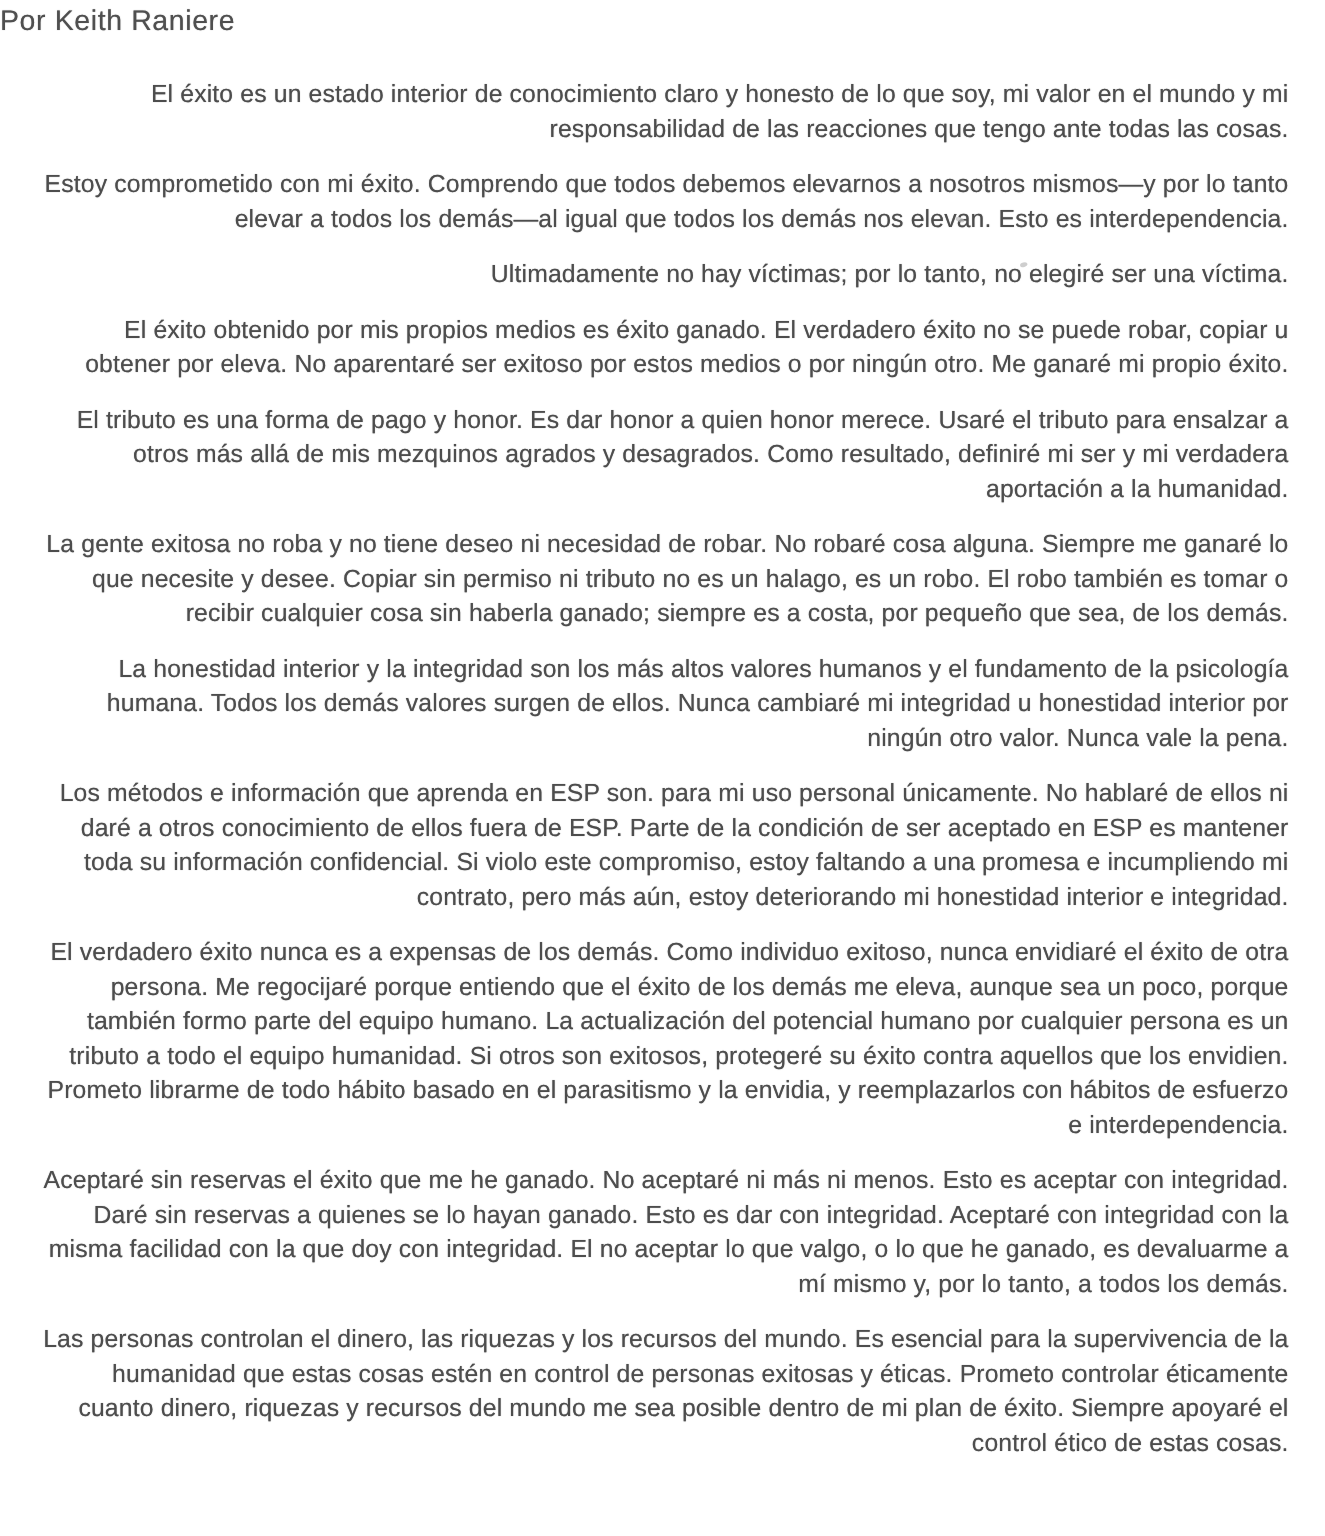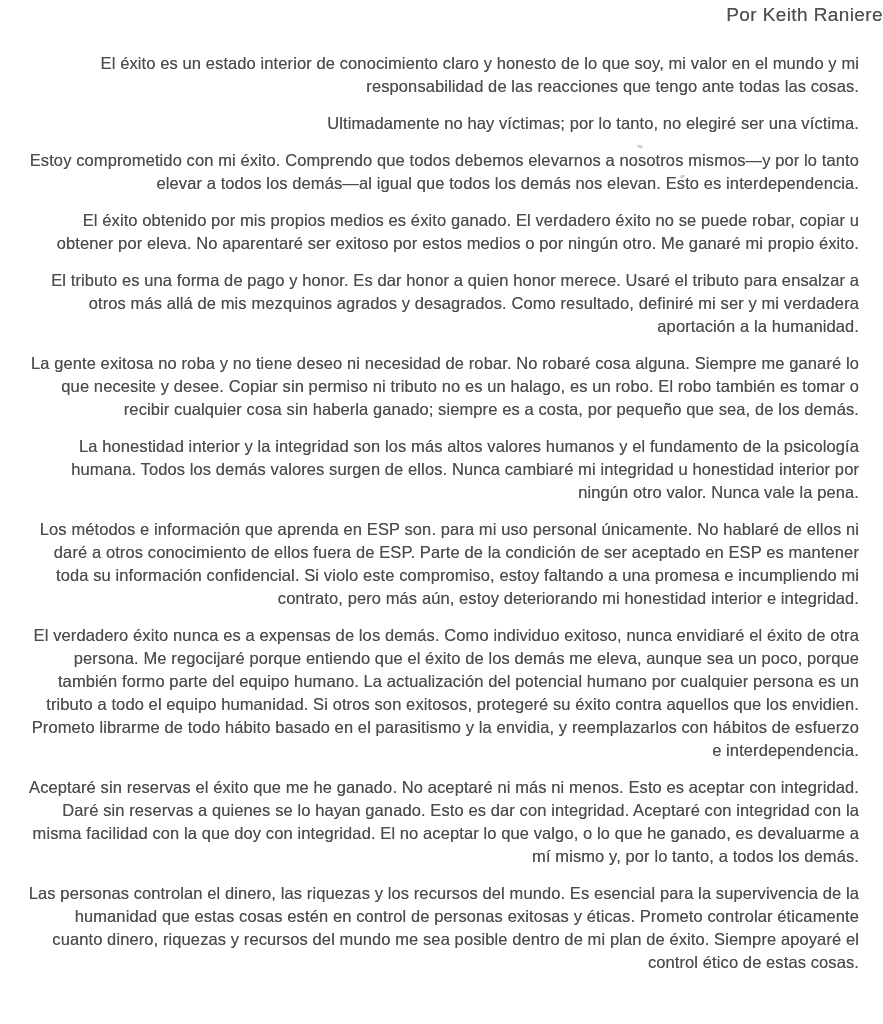--- a/index.html
+++ b/index.html
@@ -22,21 +22,21 @@
     padding-top: 12px;
     text-align: center;
     font-size: 30px;
     font-weight: 400;
     letter-spacing: 0.5px;
     color: #4c4c4c;
     text-shadow: 0 0 0.7px rgba(76,76,76,0.75);
   }
   .byline {
     margin-top: 4px;
-    text-align: right;
+    text-align: left;
     font-size: 19px;
     font-weight: 400;
     letter-spacing: 0.4px;
     color: #4f4f4f;
     text-shadow: 0 0 0.6px rgba(79,79,79,0.7);
   }
   .body-text {
     padding: 26px 24px 0 24px;
   }
   .body-text p {
@@ -60,22 +60,22 @@
 </head>
 <body>
 
 <div class="page">
 
 
   <div class="byline">Por Keith Raniere</div>
 
   <div class="body-text">
     <p>El éxito es un estado interior de conocimiento claro y honesto de lo que soy, mi valor en el mundo y mi responsabilidad de las reacciones que tengo ante todas las cosas.</p>
+    <p>Estoy comprometido con mi éxito. Comprendo que todos debemos elevarnos a nosotros mismos—y por lo tanto elevar a todos los demás—al igual que todos los demás nos elevan. Esto es interdependencia.</p>
     <p>Ultimadamente no hay víctimas; por lo tanto, no elegiré ser una víctima.</p>
-    <p>Estoy comprometido con mi éxito. Comprendo que todos debemos elevarnos a nosotros mismos—y por lo tanto elevar a todos los demás—al igual que todos los demás nos elevan. Esto es interdependencia.</p>
     <p>El éxito obtenido por mis propios medios es éxito ganado. El verdadero éxito no se puede robar, copiar u obtener por eleva. No aparentaré ser exitoso por estos medios o por ningún otro. Me ganaré mi propio éxito.</p>
     <p>El tributo es una forma de pago y honor. Es dar honor a quien honor merece. Usaré el tributo para ensalzar a otros más allá de mis mezquinos agrados y desagrados. Como resultado, definiré mi ser y mi verdadera aportación a la humanidad.</p>
     <p>La gente exitosa no roba y no tiene deseo ni necesidad de robar. No robaré cosa alguna. Siempre me ganaré lo que necesite y desee. Copiar sin permiso ni tributo no es un halago, es un robo. El robo también es tomar o recibir cualquier cosa sin haberla ganado; siempre es a costa, por pequeño que sea, de los demás.</p>
     <p>La honestidad interior y la integridad son los más altos valores humanos y el fundamento de la psicología humana. Todos los demás valores surgen de ellos. Nunca cambiaré mi integridad u honestidad interior por ningún otro valor. Nunca vale la pena.</p>
     <p>Los métodos e información que aprenda en ESP son. para mi uso personal únicamente. No hablaré de ellos ni daré a otros conocimiento de ellos fuera de ESP. Parte de la condición de ser aceptado en ESP es mantener toda su información confidencial. Si violo este compromiso, estoy faltando a una promesa e incumpliendo mi contrato, pero más aún, estoy deteriorando mi honestidad interior e integridad.</p>
     <p>El verdadero éxito nunca es a expensas de los demás. Como individuo exitoso, nunca envidiaré el éxito de otra persona. Me regocijaré porque entiendo que el éxito de los demás me eleva, aunque sea un poco, porque también formo parte del equipo humano. La actualización del potencial humano por cualquier persona es un tributo a todo el equipo humanidad. Si otros son exitosos, protegeré su éxito contra aquellos que los envidien. Prometo librarme de todo hábito basado en el parasitismo y la envidia, y reemplazarlos con hábitos de esfuerzo e interdependencia.</p>
     <p>Aceptaré sin reservas el éxito que me he ganado. No aceptaré ni más ni menos. Esto es aceptar con integridad. Daré sin reservas a quienes se lo hayan ganado. Esto es dar con integridad. Aceptaré con integridad con la misma facilidad con la que doy con integridad. El no aceptar lo que valgo, o lo que he ganado, es devaluarme a mí mismo y, por lo tanto, a todos los demás.</p>
     <p>Las personas controlan el dinero, las riquezas y los recursos del mundo. Es esencial para la supervivencia de la humanidad que estas cosas estén en control de personas exitosas y éticas. Prometo controlar éticamente cuanto dinero, riquezas y recursos del mundo me sea posible dentro de mi plan de éxito. Siempre apoyaré el control ético de estas cosas.</p>
   </div>
 

